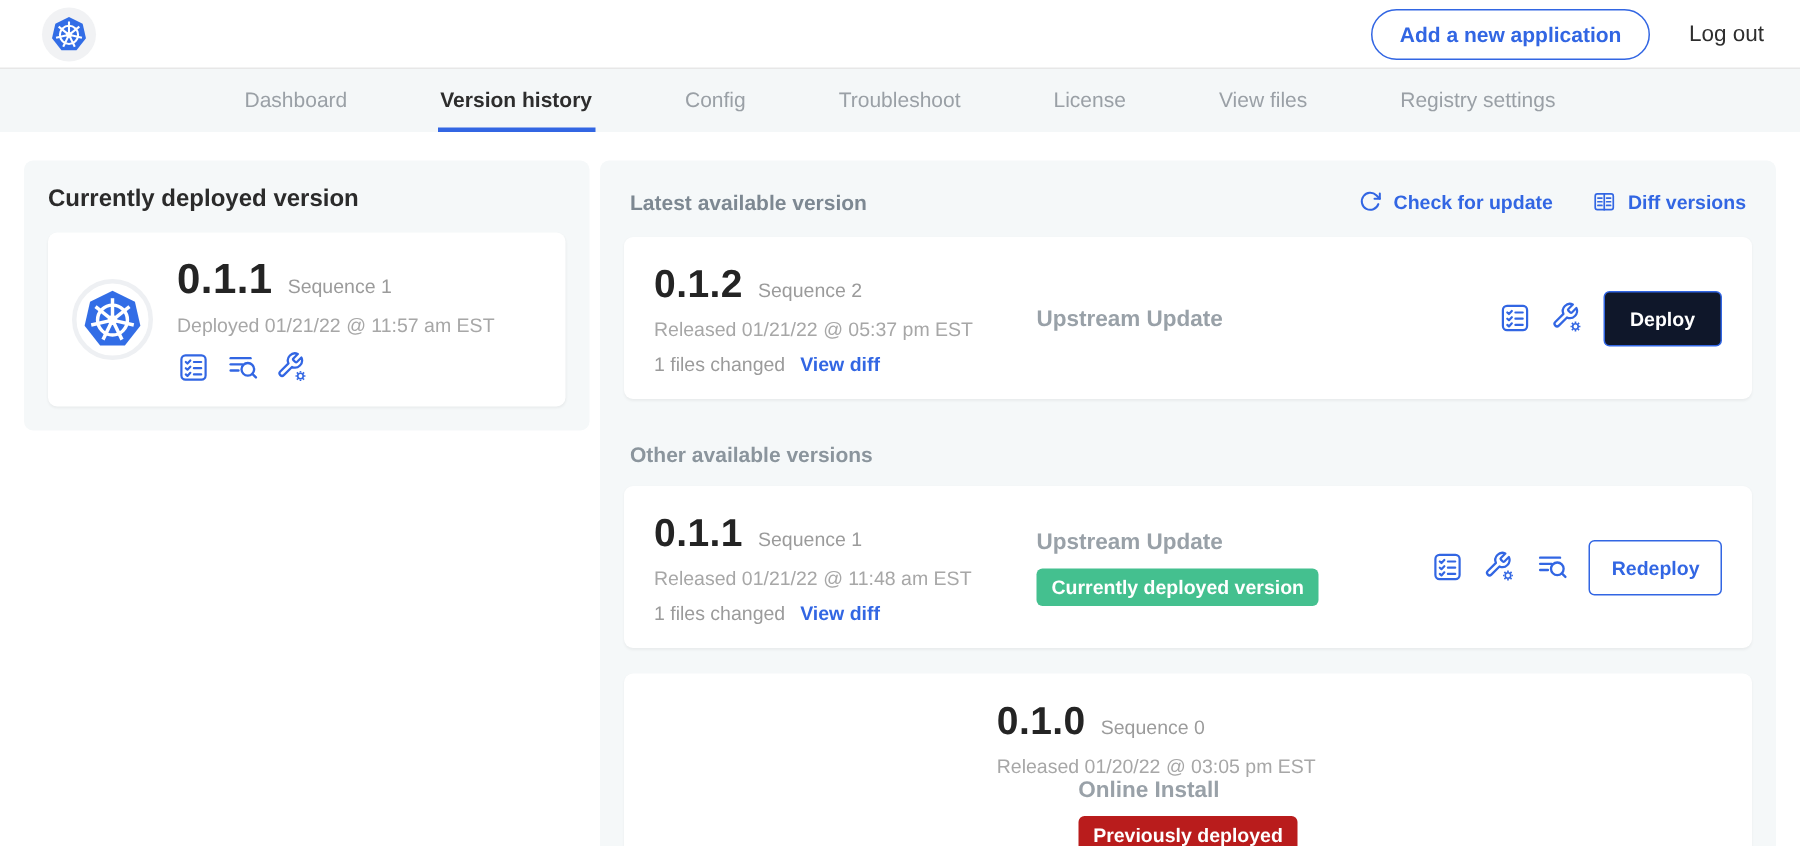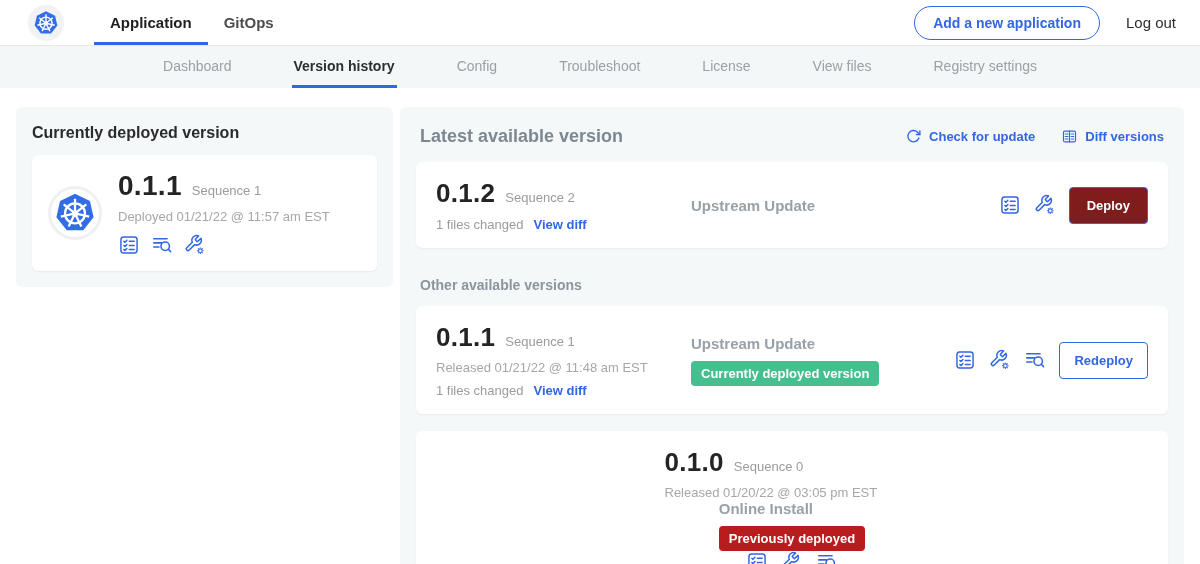--- a/index.html
+++ b/index.html
@@ -43,40 +43,40 @@
   .version-row { display:flex; align-items:baseline; gap:10px; }
   .version-big { font-size:28px; font-weight:800; color:#242424; letter-spacing:.3px; }
   .seq { font-size:13px; color:#9b9b9b; }
   .muted-line { margin-top:7px; font-size:13px; color:#a7a7a7; }
   .icon-row { margin-top:10px; display:flex; gap:11px; align-items:center; }
   .act-icon { width:22px; height:22px; color:#3266e3; cursor:pointer; }
 
   
   .right-panel { flex:1; padding:16px; }
   .rp-header { display:flex; align-items:center; margin:3px 4px 15px; }
-  .rp-title { font-size:18px; font-weight:600; color:#7d8892; }
+  .rp-title { font-size:14px; font-weight:600; color:#7d8892; }
   .rp-actions { margin-left:auto; display:flex; gap:26px; }
   .rp-action { display:flex; align-items:center; gap:7px; font-size:13px;
     font-weight:700; color:#3266e3; cursor:pointer; }
   .rp-action svg { width:17px; height:17px; }
 
   .version-card { background:#fff; border-radius:6px; padding:16px 20px;
     display:flex; align-items:center; box-shadow:0 1px 2px rgba(0,0,0,.05);justify-content:flex-end; }
   .vc-info { width:255px; flex:none; }
   .vc-version { font-size:26px; font-weight:800; color:#242424; letter-spacing:.3px; }
   .vc-files { margin-top:8px; font-size:13px; color:#9b9b9b; display:flex; gap:10px; align-items:baseline; }
   .view-diff { color:#3266e3; font-weight:700; cursor:pointer; }
   .vc-middle { flex:1; }
   .vc-source { font-size:15px; font-weight:700; color:#99a1a8; }
   .vc-badge { display:inline-block; margin-top:9px; padding:5px 10px; border-radius:4px;
     color:#fff; font-size:13px; font-weight:700; }
   .vc-actions { display:flex; align-items:center; gap:13px; }
   .btn { font-family:inherit; font-size:13px; font-weight:700; border-radius:4px;
     cursor:pointer; }
-  .btn-primary { background:#7f1d1d; color:#fff; border:1px solid #3266e3; padding:10px 17px; }
+  .btn-primary { background:#0f172a; color:#fff; border:1px solid #3266e3; padding:10px 17px; }
   .btn-outline { background:#fff; color:#3266e3; border:1px solid #3266e3; padding:10px 14px; }
   .other-title { margin:29px 4px 13px; font-size:14px; font-weight:600; color:#8b959d; }
   .mt17 { margin-top:17px;flex-direction:column; }
   .defs-holder { position:absolute; width:0; height:0; overflow:hidden; }
 </style>
 </head>
 <body>
 
 <svg class="defs-holder" xmlns="http://www.w3.org/2000/svg" aria-hidden="true">
   <defs>
@@ -169,24 +169,20 @@
     </symbol>
   </defs>
 </svg>
 
 <header class="topnav">
   <div class="logo-wrap">
     <svg>
         <use href="#sym-k8s"></use>
       </svg>
   </div>
-  <nav class="nav-tabs">
-    <div class="nav-tab active">Application</div>
-    <div class="nav-tab">GitOps</div>
-  </nav>
   <div class="topnav-spacer"></div>
   <button class="add-app-btn">Add a new application</button>
   <div class="logout">Log out</div>
 </header>
 
 <nav class="subnav">
   <div class="subnav-tab">Dashboard</div>
   <div class="subnav-tab active">Version history</div>
   <div class="subnav-tab">Config</div>
   <div class="subnav-tab">Troubleshoot</div>
@@ -244,20 +240,21 @@
         </span>
       </div>
     </div>
 
     <div class="version-card">
       <div class="vc-info">
         <div class="version-row">
           <span class="vc-version">0.1.2</span>
           <span class="seq">Sequence 2</span>
         </div>
+        <div class="muted-line">Released 01/21/22 @ 05:37 pm EST</div>
         <div class="vc-files">
           <span>1 files changed</span>
           <span class="view-diff">View diff</span>
         </div>
       </div>
       <div class="vc-middle">
         <div class="vc-source">Upstream Update</div>
       </div>
       <div class="vc-actions">
         <svg class="act-icon">

